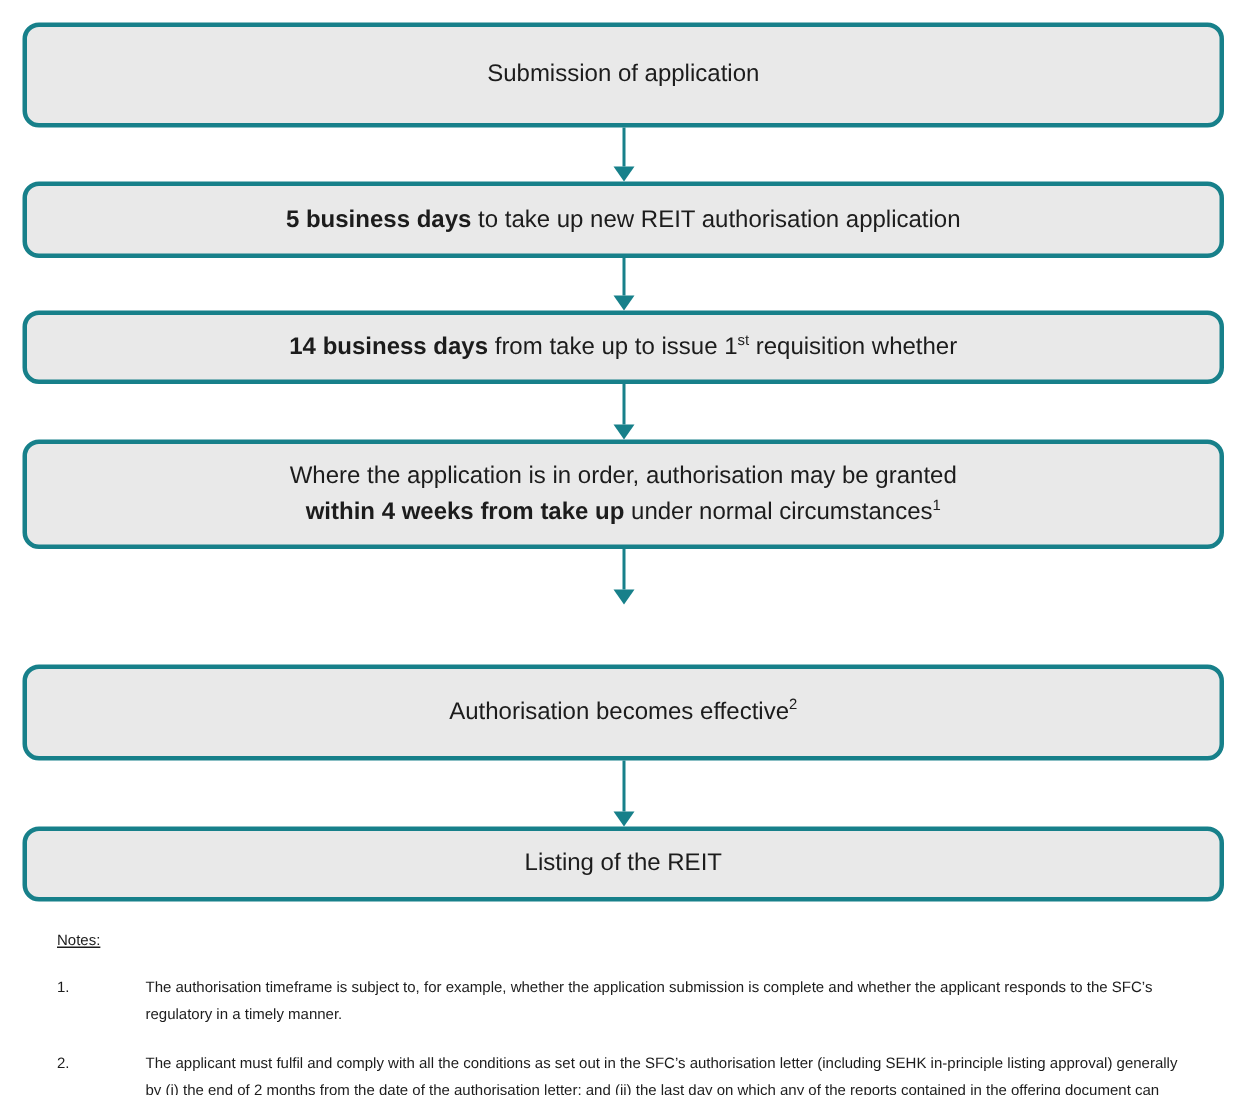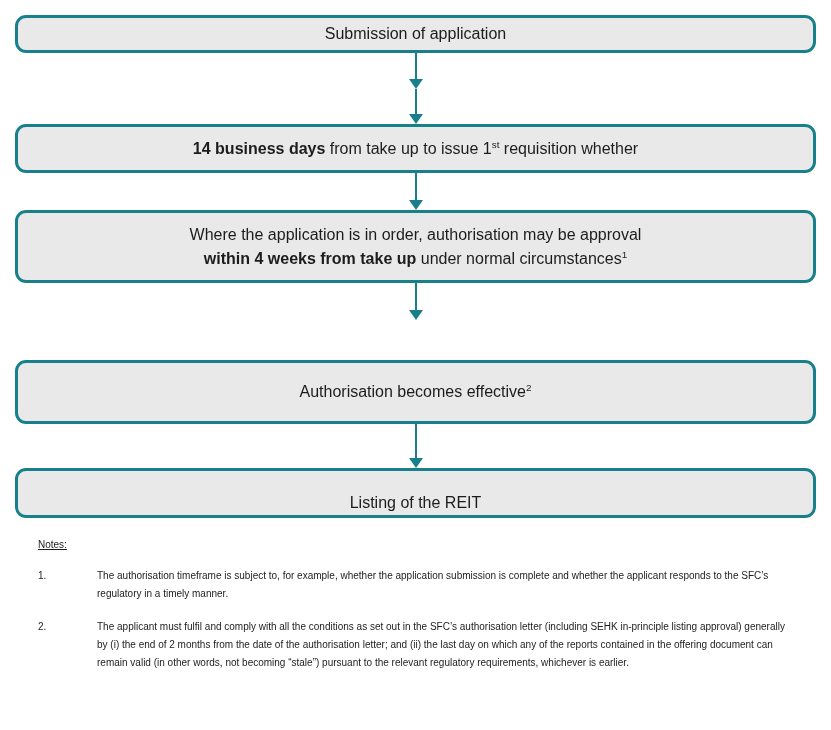--- a/index.html
+++ b/index.html
@@ -25,26 +25,26 @@
     border-radius: 11px;
     background: var(--box-fill);
     display: flex;
     align-items: center;
     justify-content: center;
     text-align: center;
     font-size: 16px;
     line-height: 24px;
     color: var(--text);
   }
-  .b1 { height: 38px; }
+  .b1 { height: 70px; }
   .b2 { height: 51px; }
   .b3 { height: 49px; }
   .b4 { height: 73px; }
   .b5 { height: 64px; margin-top: 40px; }
-  .b6 { height: 50px; align-items: flex-end; }
+  .b6 { height: 50px; }
   .arrow {
     display: flex;
     flex-direction: column;
     align-items: center;
   }
   .a1 { height: 36px; } .a2 { height: 35px; }
   .a3 { height: 37px; } .a4 { height: 37px; }
   .a5 { height: 44px; }
   .arrow .shaft { width: 2px; flex: 1; background: var(--teal); }
   .arrow .head {
@@ -79,37 +79,40 @@
 
   <div class="box b1">
     <p class="box-text"><span>Submission of application</span></p>
   </div>
 
   <div class="arrow a1">
     <span class="shaft"></span>
     <span class="head"></span>
   </div>
 
+  <div class="box b2">
+    <p class="box-text"><b>5 business days</b><span> to take up new REIT authorisation application</span></p>
+  </div>
 
   <div class="arrow a2">
     <span class="shaft"></span>
     <span class="head"></span>
   </div>
 
   <div class="box b3">
     <p class="box-text"><b>14 business days</b><span> from take up to issue 1</span><sup>st</sup><span> requisition whether</span></p>
   </div>
 
   <div class="arrow a3">
     <span class="shaft"></span>
     <span class="head"></span>
   </div>
 
   <div class="box b4">
-    <p class="box-text"><span>Where the application is in order, authorisation may be approval</span><br><b class="u">within 4 weeks from take up</b><span> under normal circumstances</span><sup>1</sup></p>
+    <p class="box-text"><span>Where the application is in order, authorisation may be granted</span><br><b class="u">within 4 weeks from take up</b><span> under normal circumstances</span><sup>1</sup></p>
   </div>
 
   <div class="arrow a4">
     <span class="shaft"></span>
     <span class="head"></span>
   </div>
 
   <div class="box b5">
     <p class="box-text"><span>Authorisation becomes effective</span><sup>2</sup></p>
   </div>

